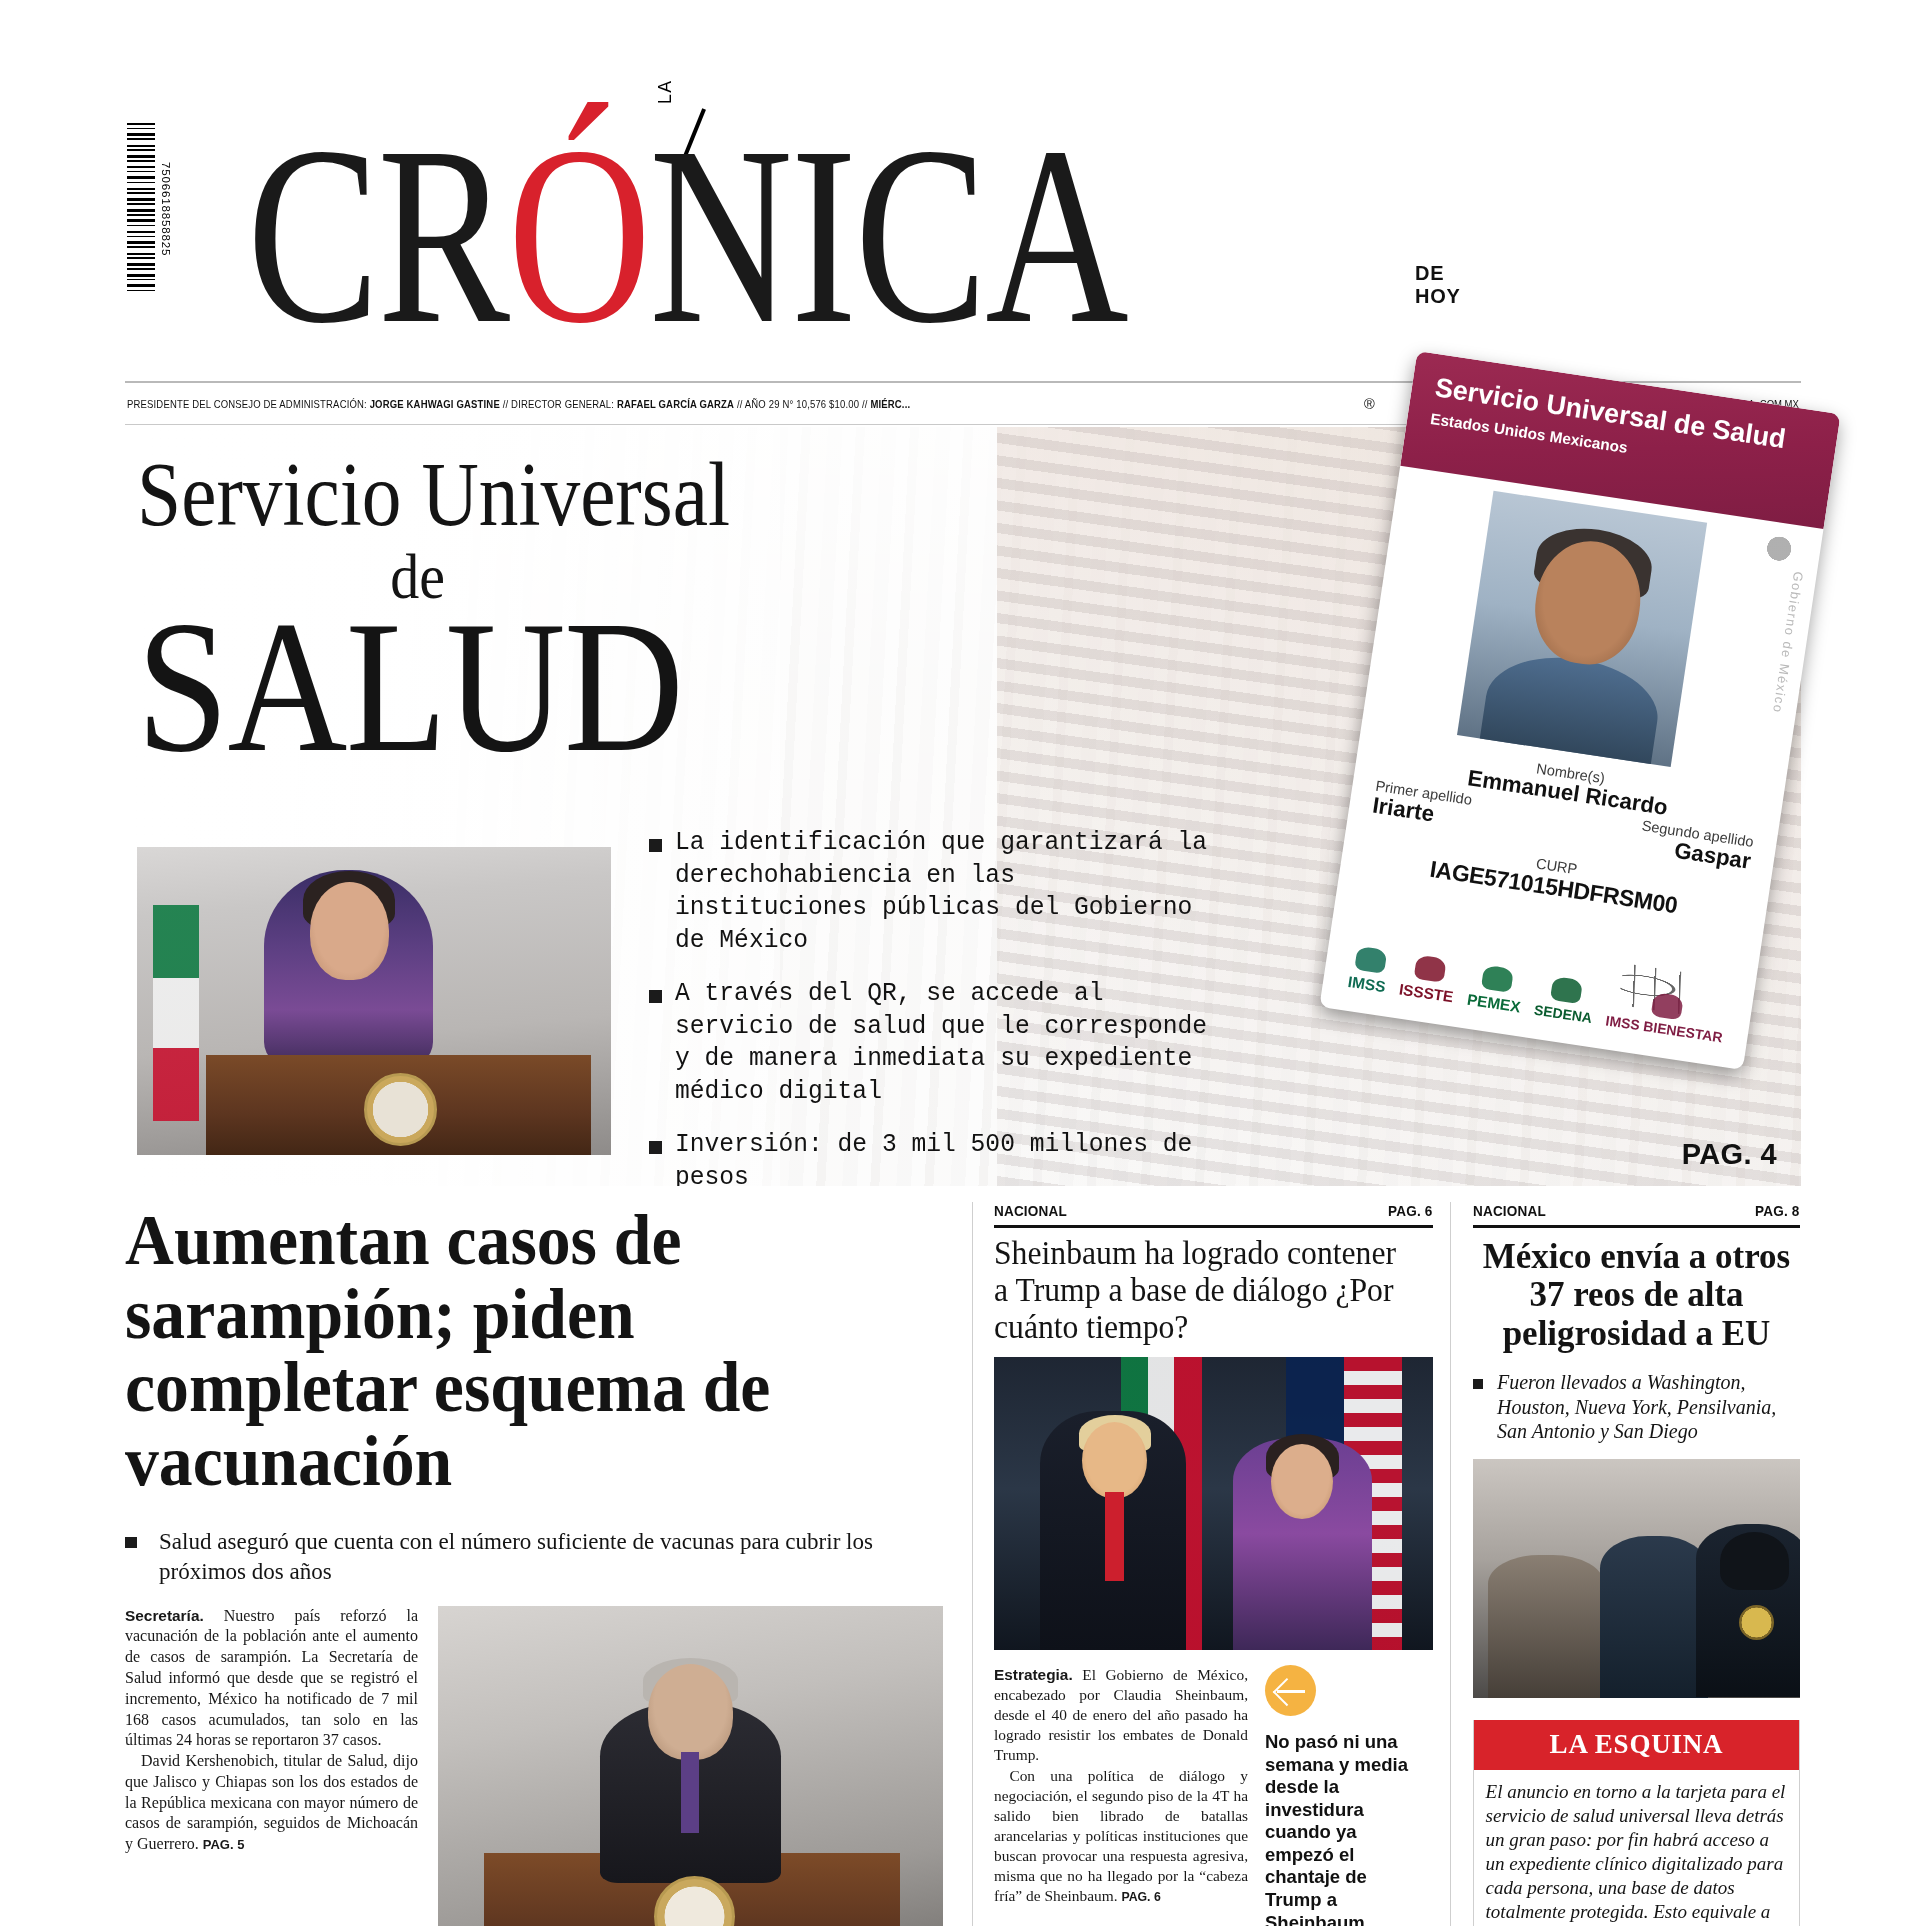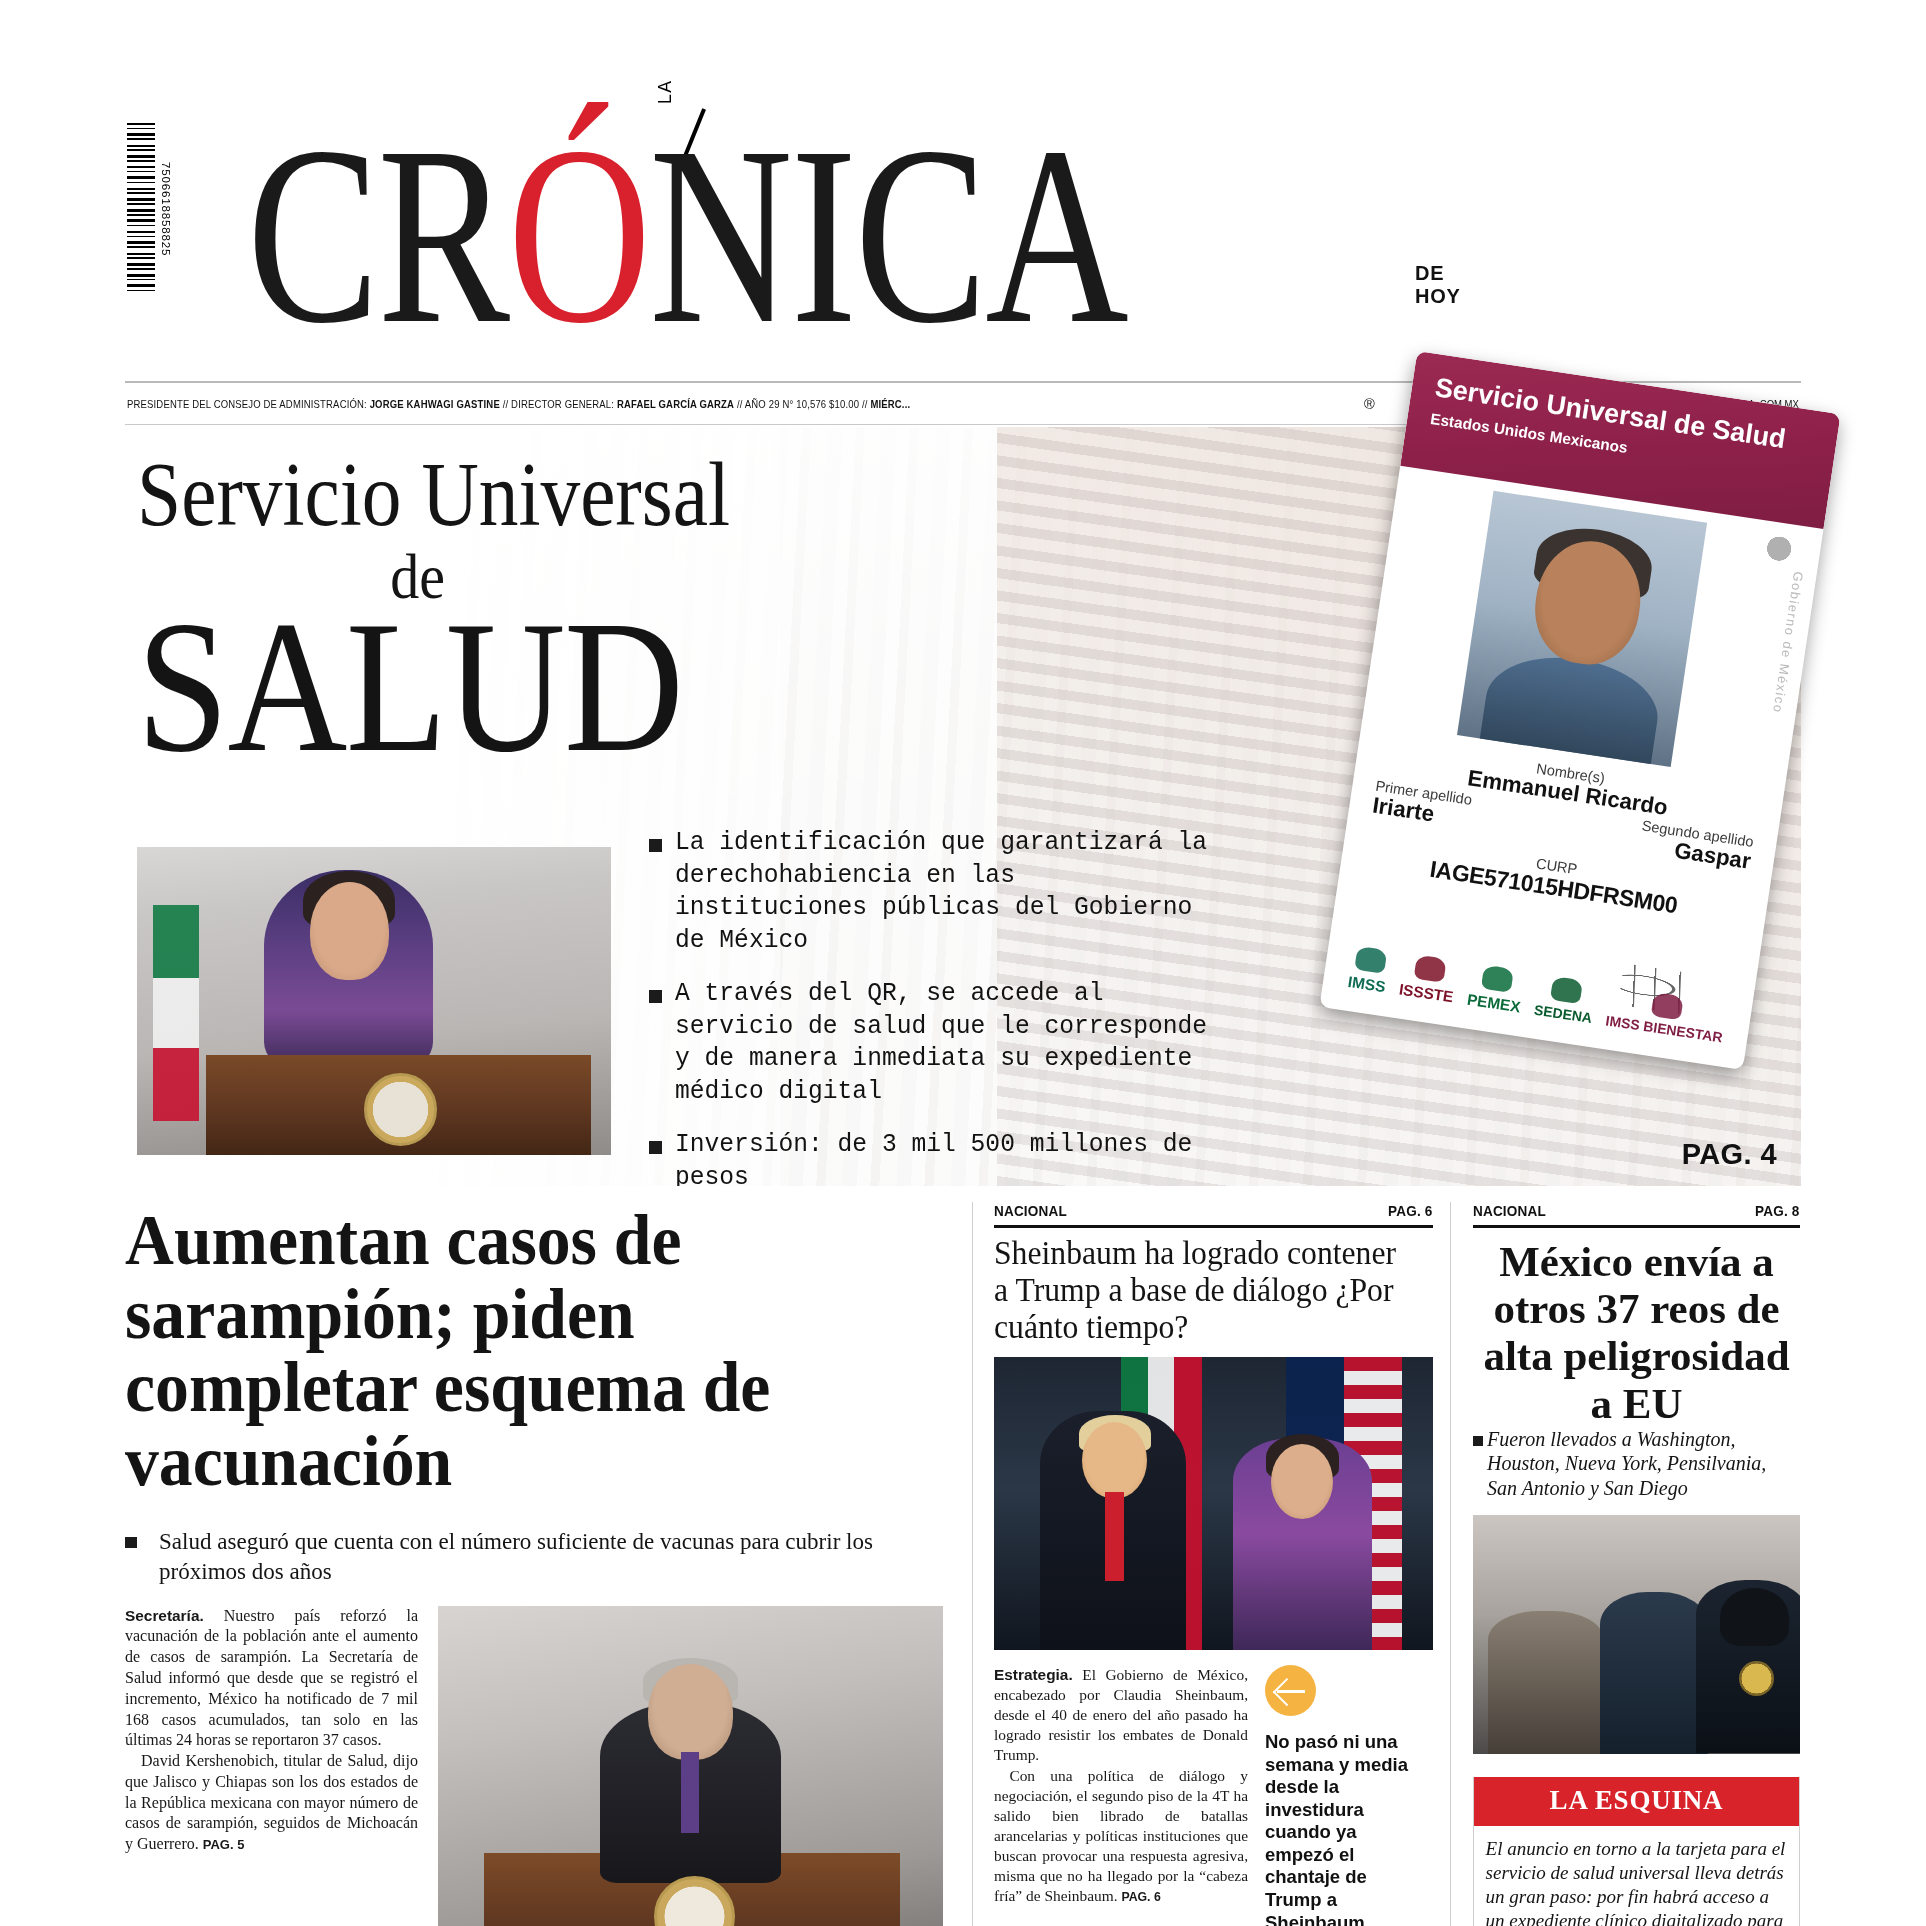--- a/index.html
+++ b/index.html
@@ -391,24 +391,24 @@
   .side-title {
     font-family:"Liberation Sans", sans-serif; font-weight:800;
     font-size: 32px; line-height: 1.02; color:#1d3263; margin-bottom: 14.6px;
   }
   .side-body {
     font-family:"Liberation Sans", sans-serif; font-weight:700;
     font-size: 18.5px; line-height: 1.22; color:#111;
   }
 
   .head-right {
-    font-family:"Liberation Serif", serif; font-size: 43px; line-height:1.10;
+    font-family:"Liberation Serif", serif; font-size: 35px; line-height:1.10;
     font-weight:700; color:#141414; margin-top: 10px; text-align:center;
   }
-  .bullet-right { display:flex; gap: 4px; }
+  .bullet-right { display:flex; gap: 14px; margin-top: 17px; }
   .br-sq{ flex:0 0 10px; width:10px; height:10px; background:#1b1b1b; margin-top: 9.2px; }
   .br-tx{ font-size: 20px; line-height:1.22; font-style: italic; color:#141414; }
 
   .right-photo {
     margin-top: 15.4px; width: 327px; height: 239px; position:relative; overflow:hidden;
     background:linear-gradient(180deg,#cbc6c1 0%, #a7a29d 42%, #4c4a48 100%);
   }
   .right-photo .r1{ position:absolute; left: 15.4px; top: 96px; width: 116px; height: 143px;
     background:linear-gradient(180deg,#8a7f73,#463f38); border-radius: 44% 44% 0 0/20% 20% 0 0;}
   .right-photo .r2{ position:absolute; left: 127px; top: 77px; width: 108px; height: 162px;

